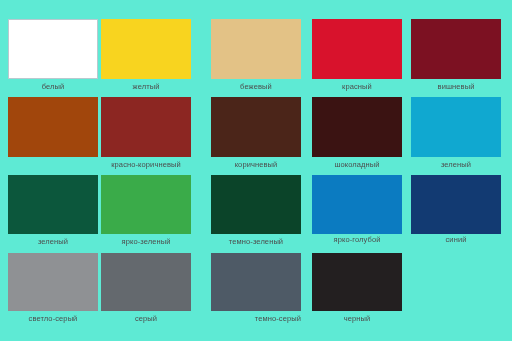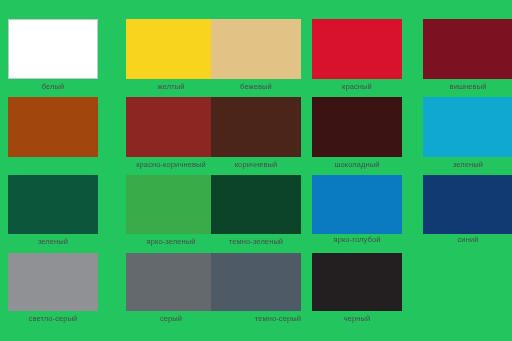--- a/index.html
+++ b/index.html
@@ -37,39 +37,39 @@
     text-align: center;
     font-size: 7.5px;
     line-height: 10px;
     color: #4d4d4d;
     padding-top: 3px;
     letter-spacing: 0.1px;
     white-space: nowrap;
   }
   
   .col-0 { left: 8px; }
-  .col-1 { left: 126px; }
+  .col-1 { left: 101px; }
   .col-2 { left: 211px; }
   .col-3 { left: 312px; }
-  .col-4 { left: 423px; }
+  .col-4 { left: 411px; }
   
   .row-0 { top: 19px; }
   .row-1 { top: 97px; }
   .row-2 { top: 175px; }
   .row-3 { top: 253px; }
   
   .row-2 .swatch-chip { height: 59px; }
   .row-3 .swatch-chip { height: 58px; }
   
   .raised-label .swatch-label { padding-top: 1px; }
 </style>
 </head>
 <body>
 
-<div id="palette-board" style="background: #22c55e;">
+<div id="palette-board" style="background: #5eead4;">
     <div class="swatch-cell col-0 row-0">
       <div class="swatch-chip bordered" title="белый" style="background: rgb(255, 255, 255); border-color: rgb(185, 201, 207);"></div>
       <span class="swatch-label" style="color: rgb(77, 77, 77);">белый</span>
     </div>
     <div class="swatch-cell col-1 row-0">
       <div class="swatch-chip" title="желтый" style="background: rgb(248, 212, 31);"></div>
       <span class="swatch-label" style="color: rgb(77, 77, 77);">желтый</span>
     </div>
     <div class="swatch-cell col-3 row-0">
       <div class="swatch-chip" title="красный" style="background: rgb(216, 18, 44);"></div>

